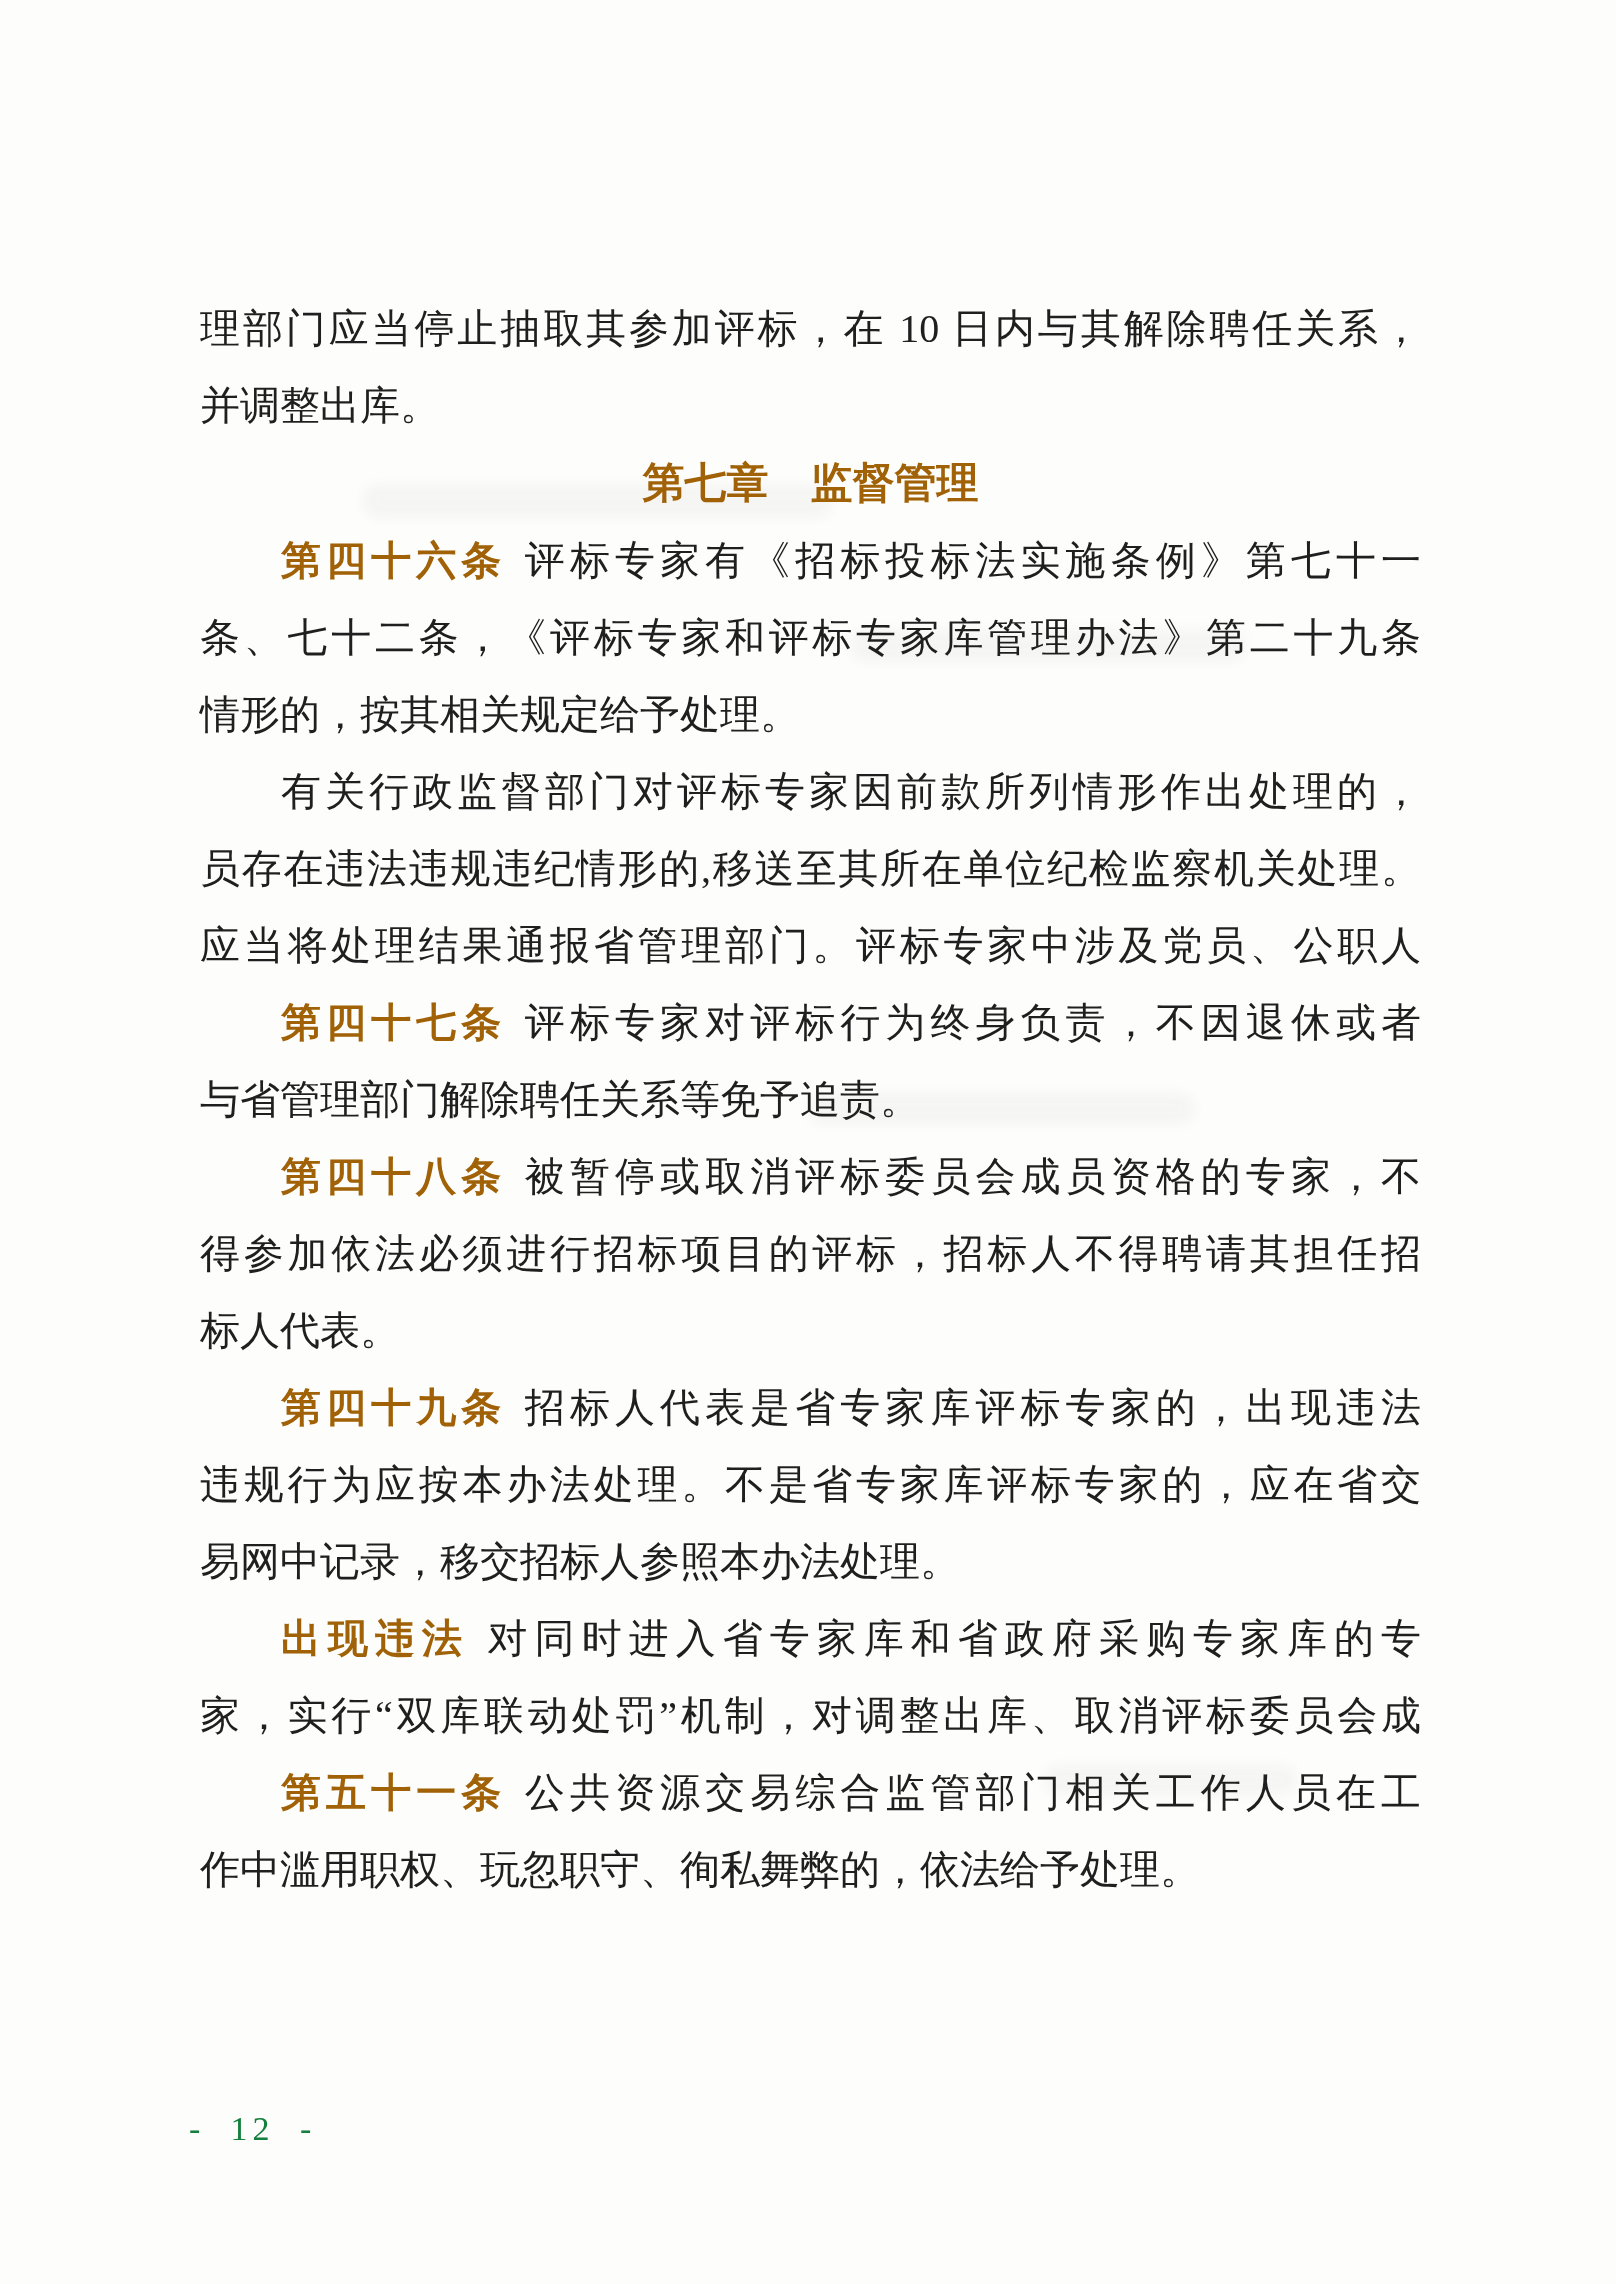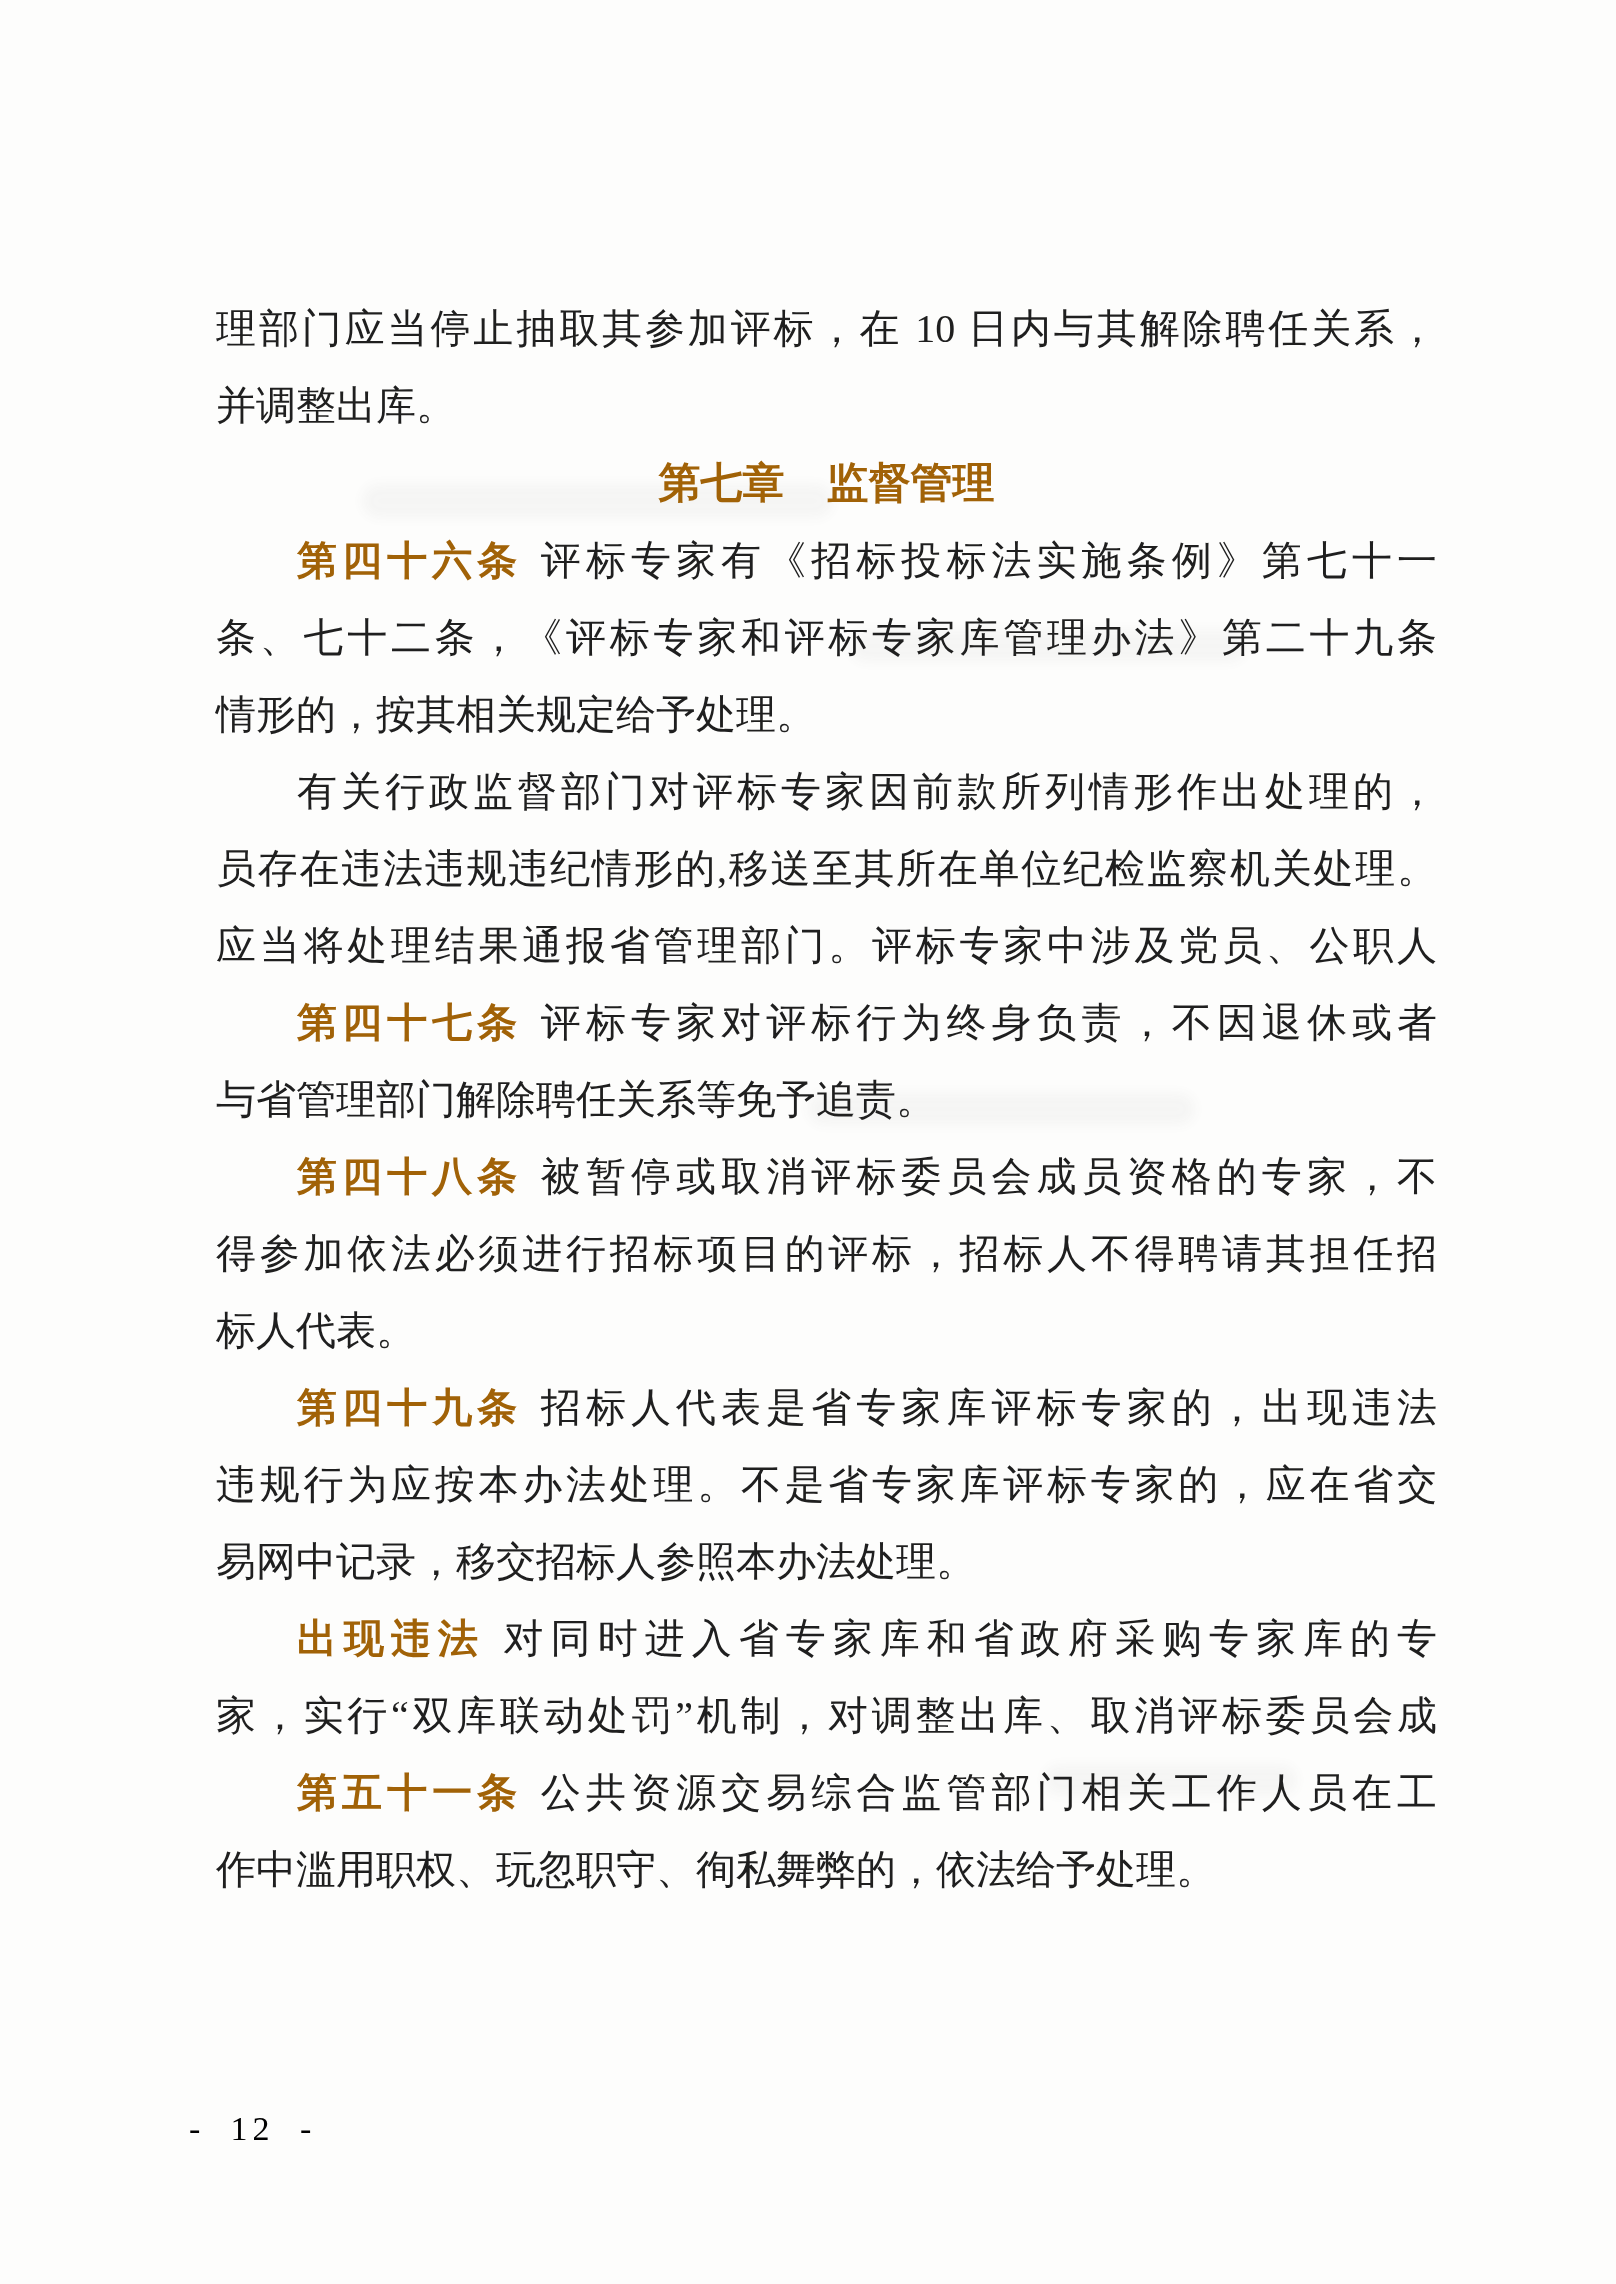--- a/index.html
+++ b/index.html
@@ -7,21 +7,21 @@
     position:relative;
     width:1616px;height:2284px;
     margin:0 auto;
     background:#fdfdfc;
     overflow:hidden;
     font-family:"Liberation Serif", serif;
     color:#1f1f1f;
   }
   .textblock{
     position:absolute;
-    left:216px;top:290px;width:1221px;
+    left:200px;top:290px;width:1221px;
     font-size:40px;
     line-height:77px;
   }
   .line{
     text-align:justify;
     text-align-last:justify;
     -webkit-text-justify:inter-ideograph;
   }
   .end{            
     text-align:right;
@@ -40,21 +40,21 @@
     font-size:42px;
   }
   .heading .b{ margin-right:0; }
   .hgap{ display:inline-block; width:42px; }
   .pagenum{
     position:absolute;
     left:189px;top:2110px;
     font-size:34px;
     letter-spacing:5px;
     word-spacing:11.8px;
-    color:#000000;
+    color:#15803d;
   }
   
   .smudge{
     position:absolute;
     background:#555;
     opacity:0.045;
     filter:blur(5.9px);
     border-radius:17px;
     pointer-events:none;
   }

